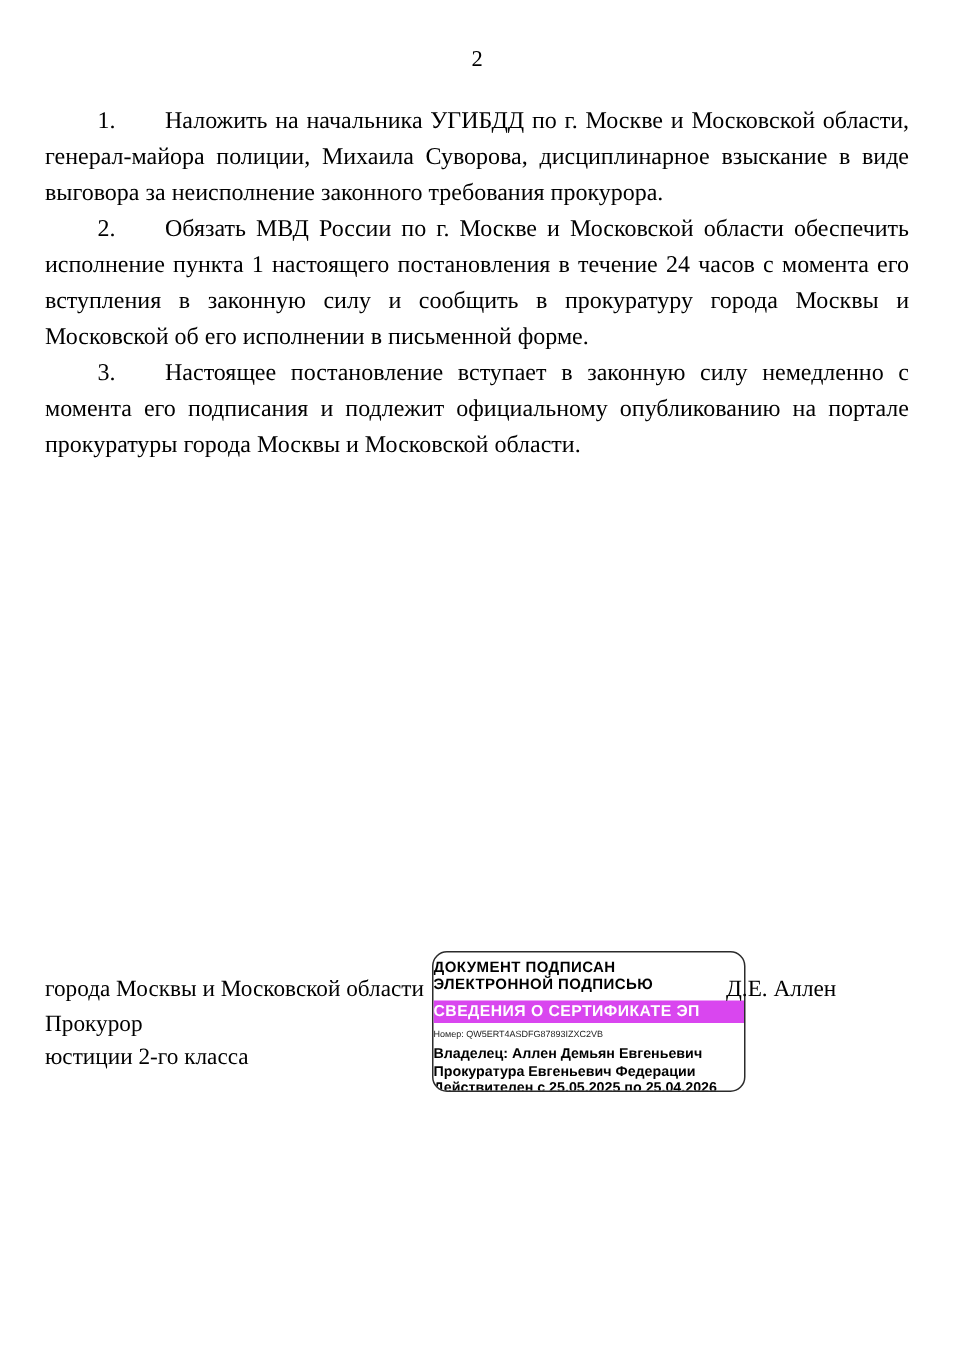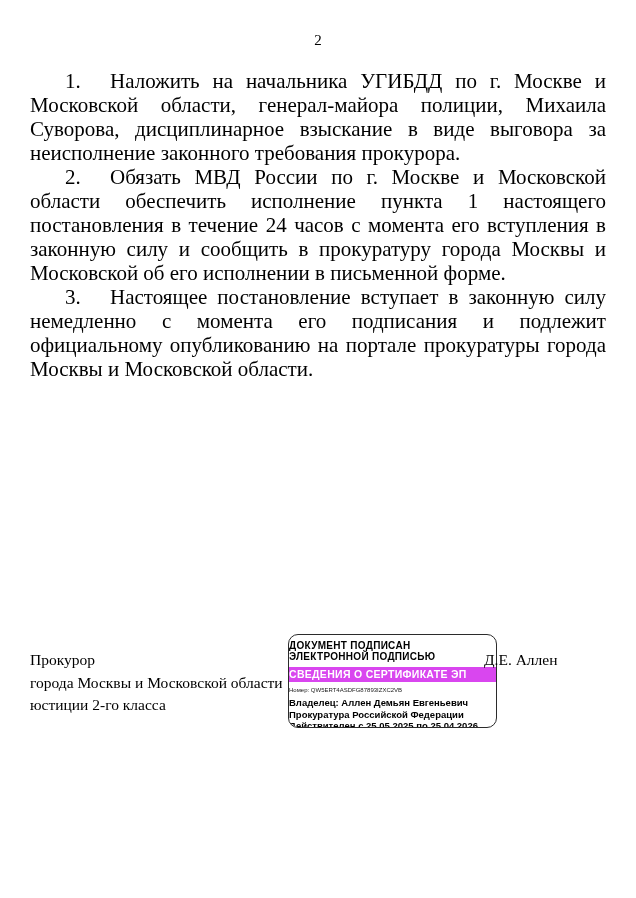--- a/index.html
+++ b/index.html
@@ -18,21 +18,21 @@
     text-align: center;
     font-size: 15px;
     line-height: 18px;
   }
   .content {
     margin: 20px 30px 0 30px;
   }
   .para {
     text-align: justify;
     text-indent: 35px;
-    font-size: 21px;
+    font-size: 16px;
     line-height: 24px;
   }
   .para-num {
     display: inline-block;
     width: 45px;
     text-indent: 0;
   }
   .sign-post {
     position: absolute;
     left: 30px;
@@ -103,37 +103,37 @@
 
   <div class="page-number">2</div>
 
   <div class="content">
     <p class="para"><span class="para-num">1.</span><span>Наложить на начальника УГИБДД по г. Москве и Московской области, генерал-майора полиции, Михаила Суворова, дисциплинарное взыскание в виде выговора за неисполнение законного требования прокурора.</span></p>
     <p class="para"><span class="para-num">2.</span><span>Обязать МВД России по г. Москве и Московской области обеспечить исполнение пункта 1 настоящего постановления в течение 24 часов с момента его вступления в законную силу и сообщить в прокуратуру города Москвы и Московской об его исполнении в письменной форме.</span></p>
     <p class="para"><span class="para-num">3.</span><span>Настоящее постановление вступает в законную силу немедленно с момента его подписания и подлежит официальному опубликованию на портале прокуратуры города Москвы и Московской области.</span></p>
   </div>
 
   <div class="sign-post">
+    <div>города Москвы и Московской области</div>
     <div>Прокурор</div>
-    <div>города Москвы и Московской области</div>
   </div>
 
   <div class="sign-rank">
     <div>юстиции 2-го класса</div>
   </div>
 
   <div class="stamp">
     <div class="stamp-title">
       <div>ДОКУМЕНТ ПОДПИСАН</div>
       <div>ЭЛЕКТРОННОЙ ПОДПИСЬЮ</div>
     </div>
     <div class="stamp-band">СВЕДЕНИЯ О СЕРТИФИКАТЕ ЭП</div>
     <div class="stamp-number">Номер: QW5ERT4ASDFG87893IZXC2VB</div>
     <div class="stamp-info">
       <div>Владелец: Аллен Демьян Евгеньевич</div>
-      <div>Прокуратура Российской Федерации</div>
+      <div>Прокуратура Евгеньевич Федерации</div>
       <div>Действителен с 25.05.2025 по 25.04.2026</div>
     </div>
   </div>
 
   <div class="sign-name">Д.Е. Аллен</div>
 
 </div>
 
 </body></html>

